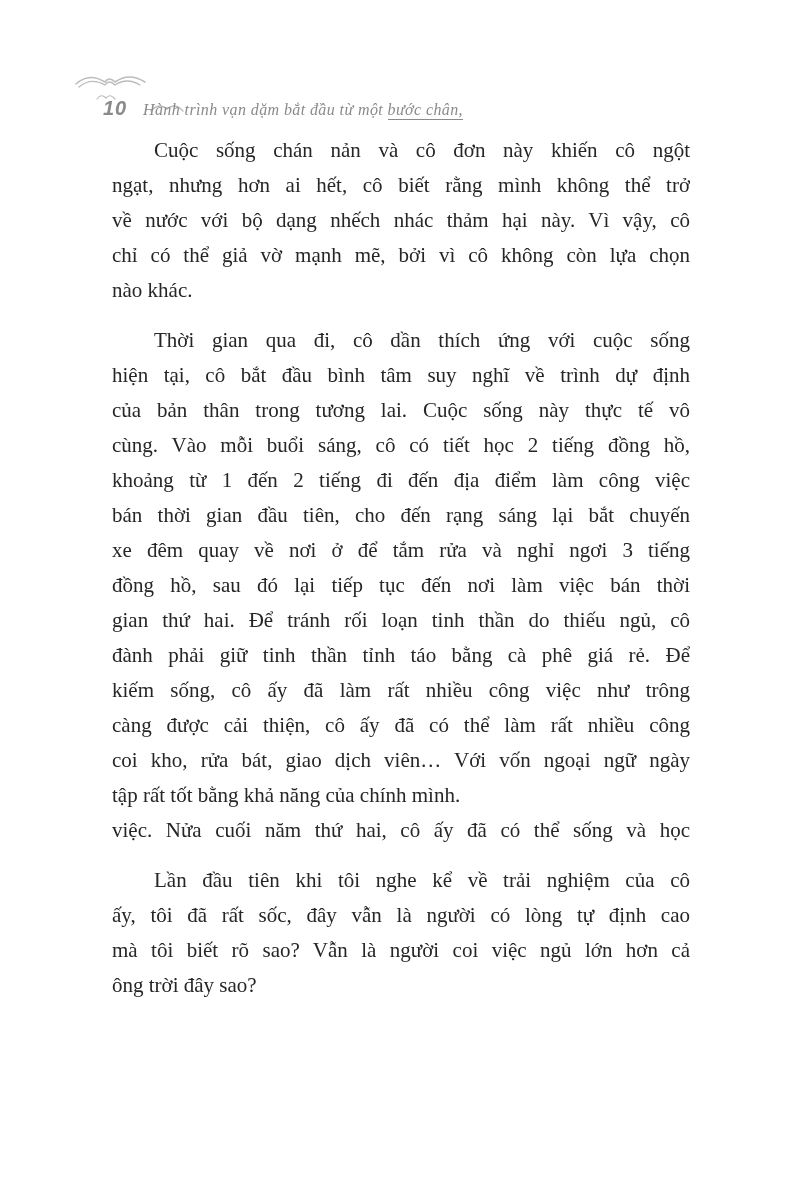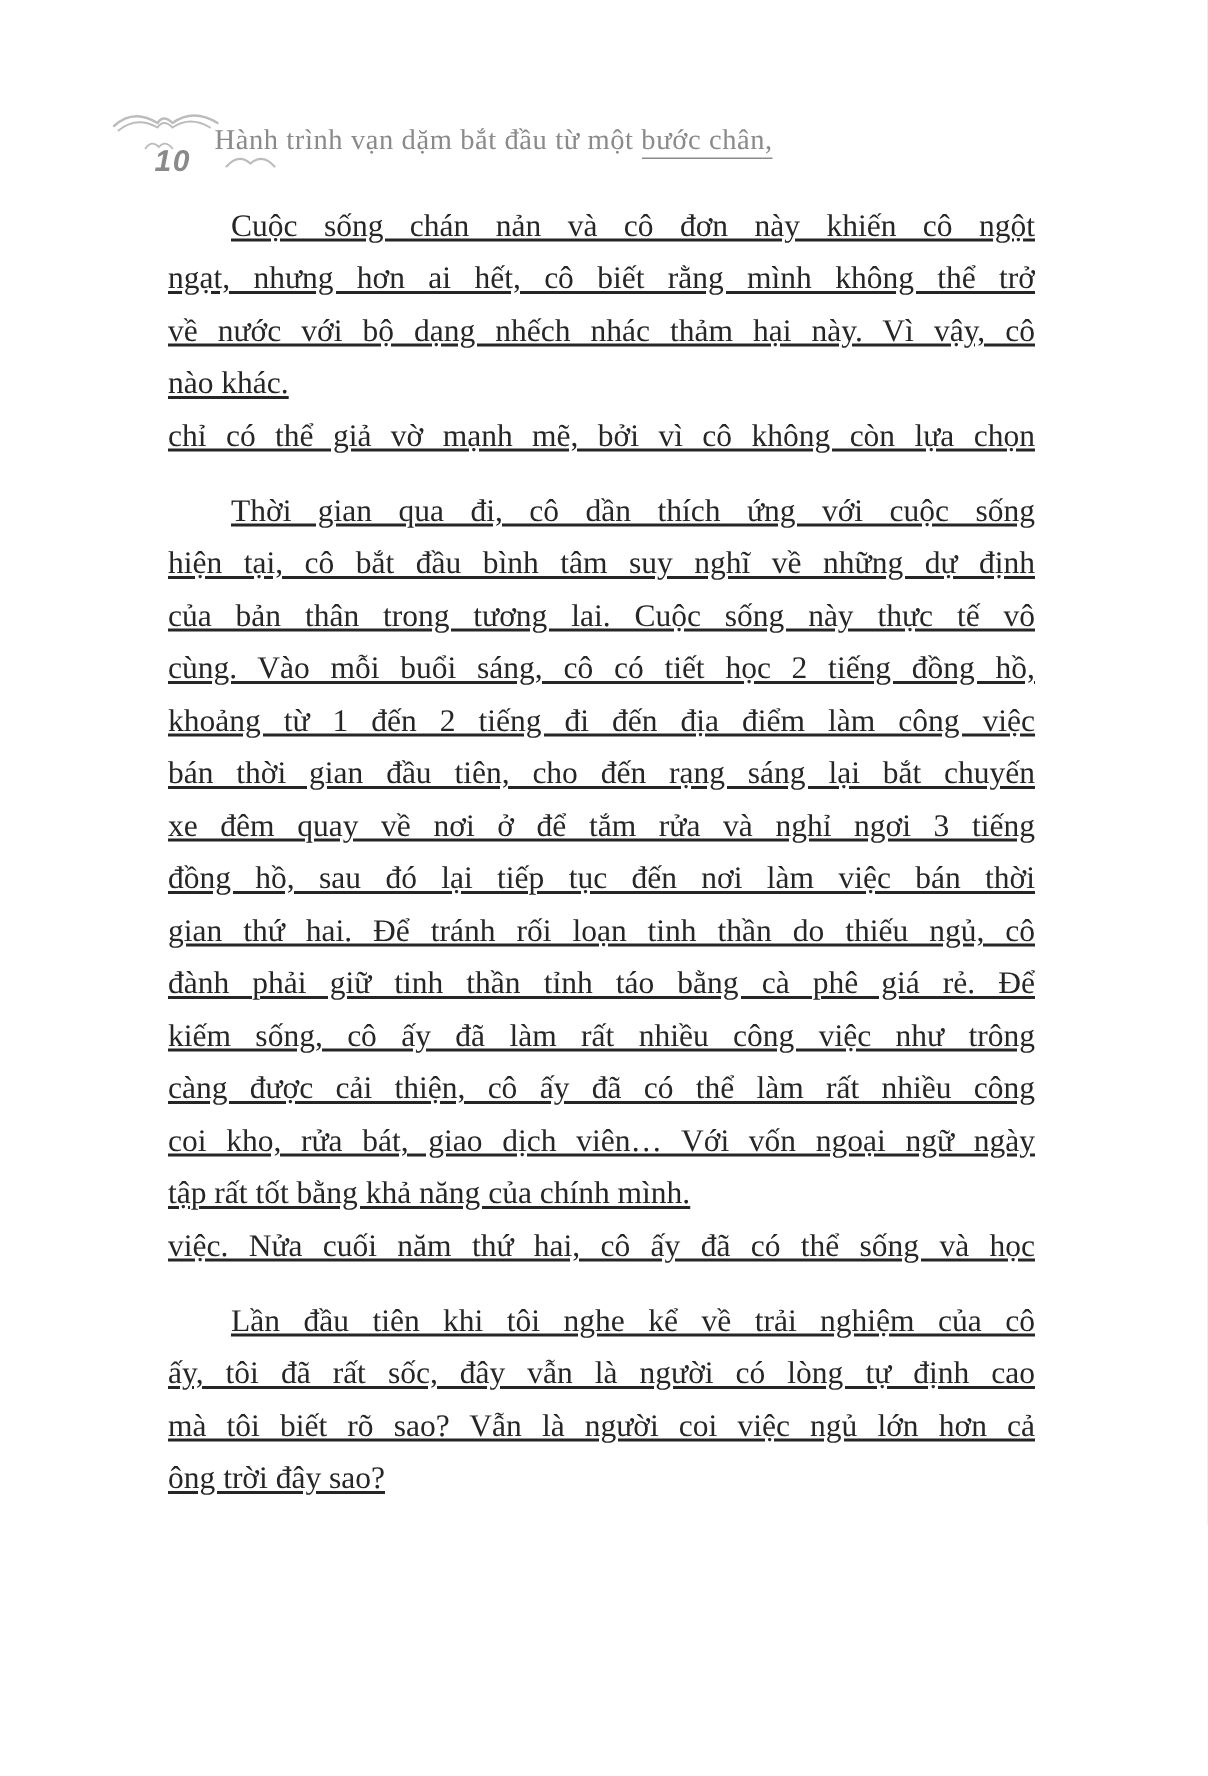--- a/index.html
+++ b/index.html
@@ -19,36 +19,36 @@
   .bird path{fill:none;stroke:var(--bird_stroke,#bcbcbc);stroke-linecap:round;}
   .page-number{
     position:absolute;left:103px;top:56px;
     font-family:"Liberation Sans","DejaVu Sans",sans-serif;
     font-style:italic;font-weight:600;
     font-size:20px;line-height:24px;
     color:var(--header_text,#8a8a8a);
     letter-spacing:1px;
   }
   .running-title{
-    position:absolute;left:143px;top:41px;
-    font-size:19px;line-height:26px;
+    position:absolute;left:143px;top:57px;
+    font-style:italic;
+    font-size:16px;line-height:26px;
     color:var(--header_text,#8a8a8a);
     letter-spacing:.4px;
     white-space:nowrap;
   }
   .running-title .underlined{
     border-bottom:1.5px solid currentColor;
     padding-bottom:1px;
   }
   
   .body-text{
     position:absolute;left:112px;top:133px;width:578px;
     color:var(--body_text,#262626);
     font-size:21px;
-    text-decoration:underline;
   }
   .paragraph + .paragraph{margin-top:15px;}
   .line{
     line-height:35px;
     text-align:justify;
     text-align-last:justify;
     overflow:hidden;
     hyphens:none;
     white-space:normal;
   }
@@ -73,26 +73,26 @@
     </svg>
     <span class="page-number">10</span>
     <span class="running-title"><span>Hành trình vạn dặm bắt đầu từ một </span><span class="underlined">bước chân,</span></span>
   </header>
 
   <main class="body-text">
     <div class="paragraph">
         <div class="line first">Cuộc sống chán nản và cô đơn này khiến cô ngột</div>
         <div class="line">ngạt, nhưng hơn ai hết, cô biết rằng mình không thể trở</div>
         <div class="line">về nước với bộ dạng nhếch nhác thảm hại này. Vì vậy, cô</div>
+        <div class="line">chỉ có thể giả vờ mạnh mẽ, bởi vì cô không còn lựa chọn</div>
         <div class="line last">nào khác.</div>
-        <div class="line">chỉ có thể giả vờ mạnh mẽ, bởi vì cô không còn lựa chọn</div>
       </div>
     <div class="paragraph">
         <div class="line first">Thời gian qua đi, cô dần thích ứng với cuộc sống</div>
-        <div class="line">hiện tại, cô bắt đầu bình tâm suy nghĩ về những dự định</div>
+        <div class="line">hiện tại, cô bắt đầu bình tâm suy nghĩ về trình dự định</div>
         <div class="line">của bản thân trong tương lai. Cuộc sống này thực tế vô</div>
         <div class="line">cùng. Vào mỗi buổi sáng, cô có tiết học 2 tiếng đồng hồ,</div>
         <div class="line">khoảng từ 1 đến 2 tiếng đi đến địa điểm làm công việc</div>
         <div class="line">bán thời gian đầu tiên, cho đến rạng sáng lại bắt chuyến</div>
         <div class="line">xe đêm quay về nơi ở để tắm rửa và nghỉ ngơi 3 tiếng</div>
         <div class="line">đồng hồ, sau đó lại tiếp tục đến nơi làm việc bán thời</div>
         <div class="line">gian thứ hai. Để tránh rối loạn tinh thần do thiếu ngủ, cô</div>
         <div class="line">đành phải giữ tinh thần tỉnh táo bằng cà phê giá rẻ. Để</div>
         <div class="line">kiếm sống, cô ấy đã làm rất nhiều công việc như trông</div>
         <div class="line">càng được cải thiện, cô ấy đã có thể làm rất nhiều công</div>

